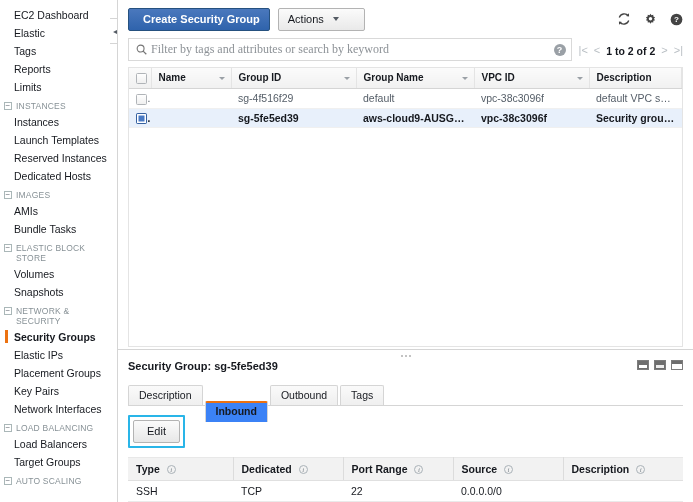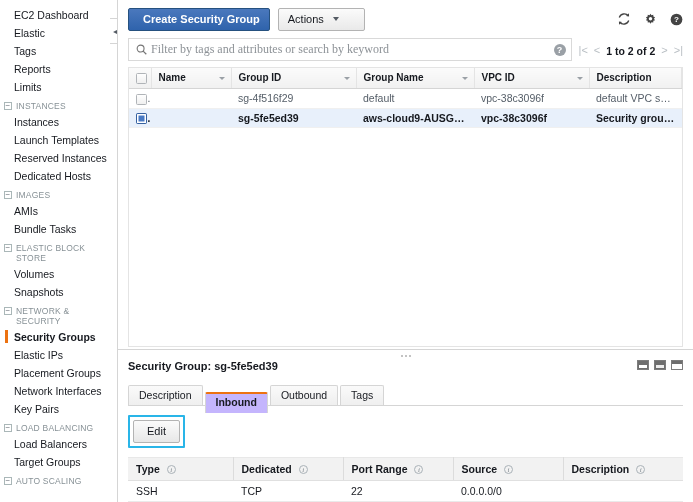--- a/index.html
+++ b/index.html
@@ -340,26 +340,26 @@
     background: linear-gradient(to bottom,#fafafa,#efefef);
     border: 1px solid #d5d5d5;
     border-bottom: none;
     margin-right: 2px;
     border-radius: 2px 2px 0 0;
     cursor: pointer;
     height: 20px;
     line-height: 13px;
   }
   .tab.active {
-    background: #c4b5fd;
+    background: #3b82f6;
     font-weight: bold;
     border-top: 2px solid #ec7211;
     padding-top: 2px;
     position: relative;
-    top: 8px;
+    top: 17px;
     height: 21px;
   }
 
   
   #edit-wrap {
     padding: 9px 0 9px 0;
     display: flex;
   }
   #edit-highlight {
     border: 2px solid #29b5e8;
@@ -456,22 +456,22 @@
         </div>
         <div class="nav-link">Volumes</div>
         <div class="nav-link">Snapshots</div>
         <div class="nav-section">
           <span class="expander">−</span>
           <span class="sect-label">NETWORK &amp; SECURITY</span>
         </div>
         <div class="nav-link active">Security Groups</div>
         <div class="nav-link">Elastic IPs</div>
         <div class="nav-link">Placement Groups</div>
+        <div class="nav-link">Key Pairs</div>
         <div class="nav-link">Network Interfaces</div>
-        <div class="nav-link">Key Pairs</div>
         <div class="nav-section">
           <span class="expander">−</span>
           <span class="sect-label">LOAD BALANCING</span>
         </div>
         <div class="nav-link">Load Balancers</div>
         <div class="nav-link">Target Groups</div>
         <div class="nav-section">
           <span class="expander">−</span>
           <span class="sect-label">AUTO SCALING</span>
         </div>

